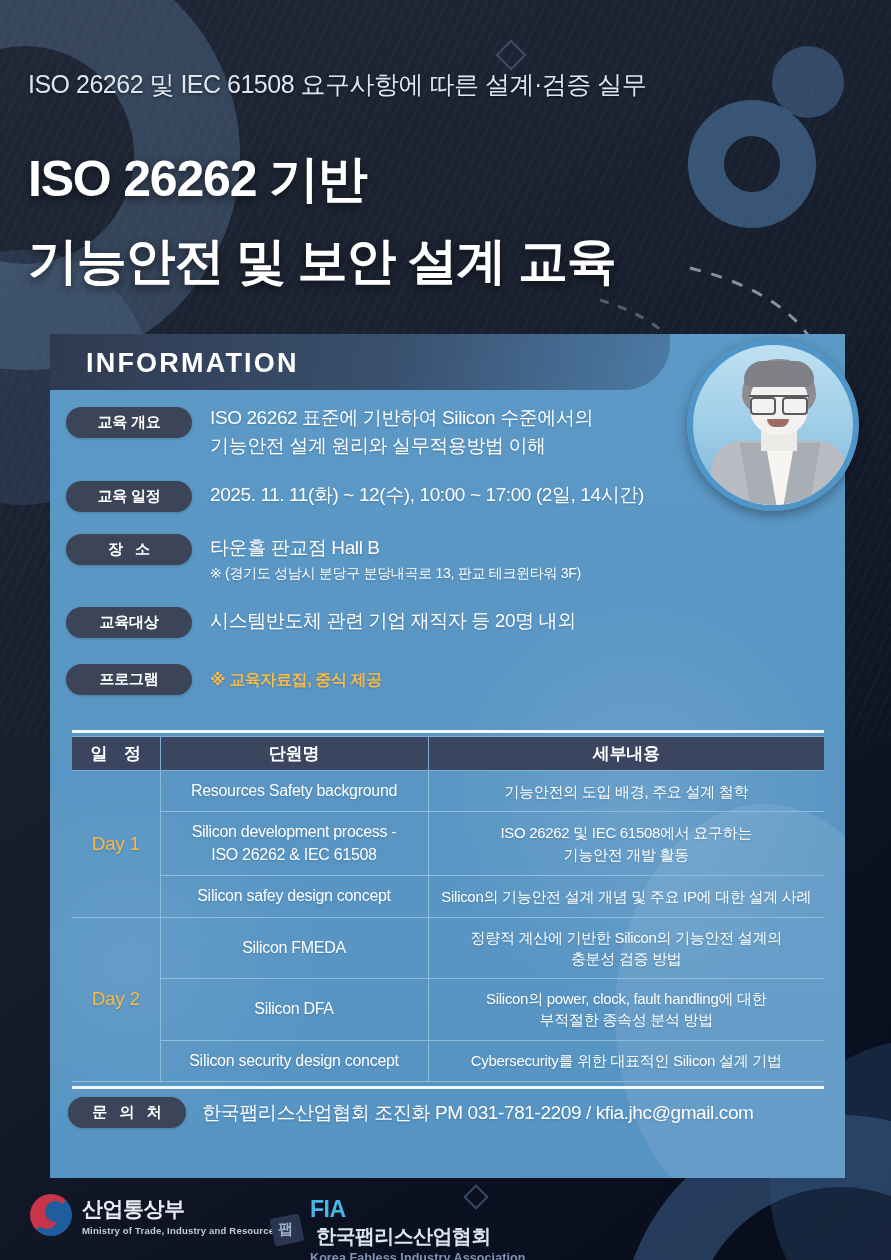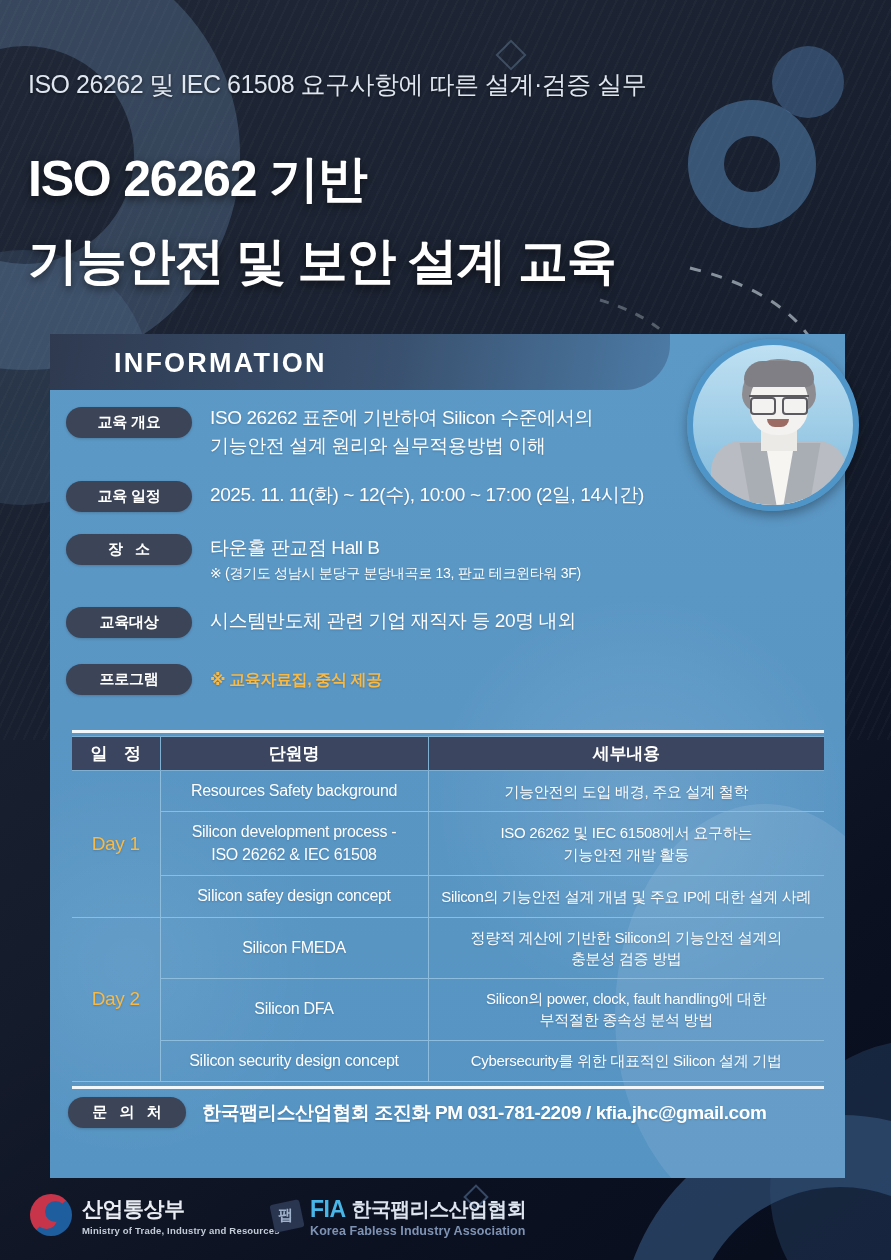--- a/index.html
+++ b/index.html
@@ -152,21 +152,21 @@
 
   .info-header {
     position: absolute;
     left: 0; top: 0;
     width: 620px; height: 56px;
     background: linear-gradient(100deg, #2f3a50 0%, #39506e 55%, #4c7ba6 100%);
     border-bottom-right-radius: 46px;
   }
   .info-header-title {
     position: absolute;
-    left: 64px; top: 14px;
+    left: 36px; top: 14px;
     color: #ffffff;
     font-size: 27px;
     font-weight: 700;
     letter-spacing: 2.2px;
   }
 
   
   .rows { position: absolute; left: 0; top: 70px; width: 795px; }
   .row { position: relative; display: flex; align-items: flex-start; padding-left: 16px; }
 
@@ -363,21 +363,20 @@
     display: flex; align-items: center;
   }
   .contact .pill { width: 118px; }
   .contact-text {
     margin-left: 16px;
     color: #ffffff;
     font-size: 19px;
     letter-spacing: -0.4px;
     text-shadow: 0 1px 2px rgba(20,50,80,0.25);
     white-space: nowrap;
-    font-weight: bold;
   }
 
   
   .footer { position: absolute; left: 0; top: 1190px; width: 751px; height: 70px; }
   .logo-motie { position: absolute; left: 30px; top: 4px; display: flex; align-items: center; }
   .taegeuk {
     width: 42px; height: 42px; border-radius: 50%;
     background: linear-gradient(135deg, #c8354a 0%, #c8354a 49%, #1f5e9e 51%, #1f5e9e 100%);
     position: relative;
     flex: 0 0 auto;
@@ -397,21 +396,21 @@
   }
   .fia-mark .blob {
     position: absolute; left: 0; top: 0; width: 30px; height: 28px;
     background: #2a3550; transform: rotate(-12deg); border-radius: 3px;
   }
   .fia-mark .glyph {
     position: absolute; left: 6px; top: 4px;
     color: #9fb2cc; font-size: 15px; font-weight: 700;
   }
   .fia-text { margin-left: 2px; }
-  .fia-row1 { display: flex; align-items: flex-start; }
+  .fia-row1 { display: flex; align-items: flex-start; flex-direction: column; }
   .fia-abbr { color: #49b6e8; font-size: 23px; font-weight: 700; letter-spacing: -0.5px; }
   .fia-kr { color: #dde4ee; font-size: 20px; font-weight: 700; margin-left: 6px; letter-spacing: -0.6px; }
   .fia-en { color: #7e93b4; font-size: 12.5px; font-weight: 700; letter-spacing: .1px; margin-top: 1px; }
 </style>
 </head>
 <body>
 
 <div class="poster">
 
   <div class="bg-layer">

